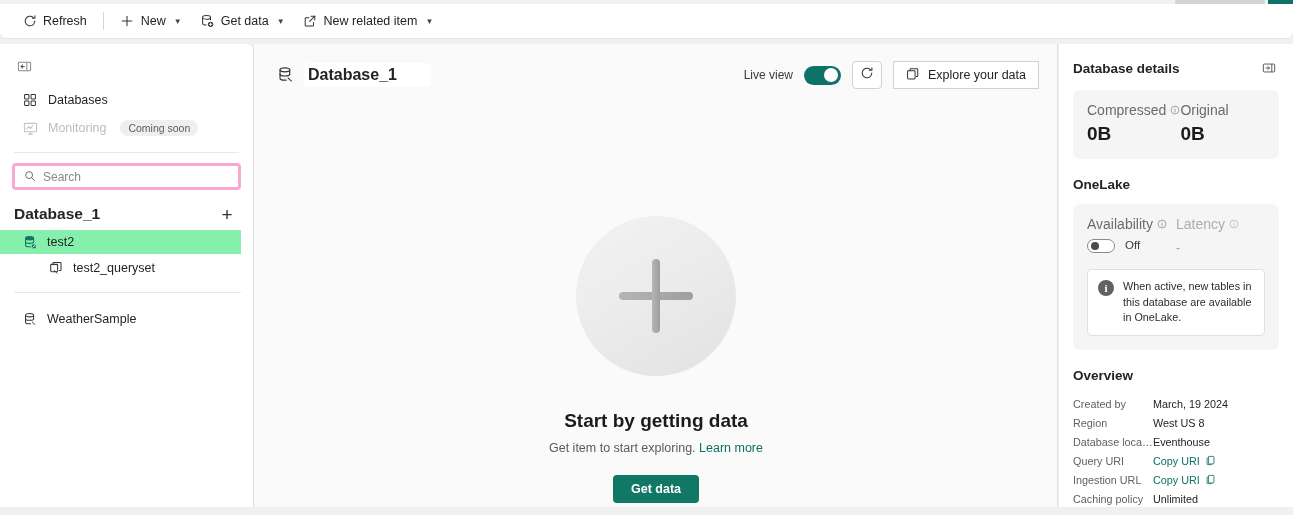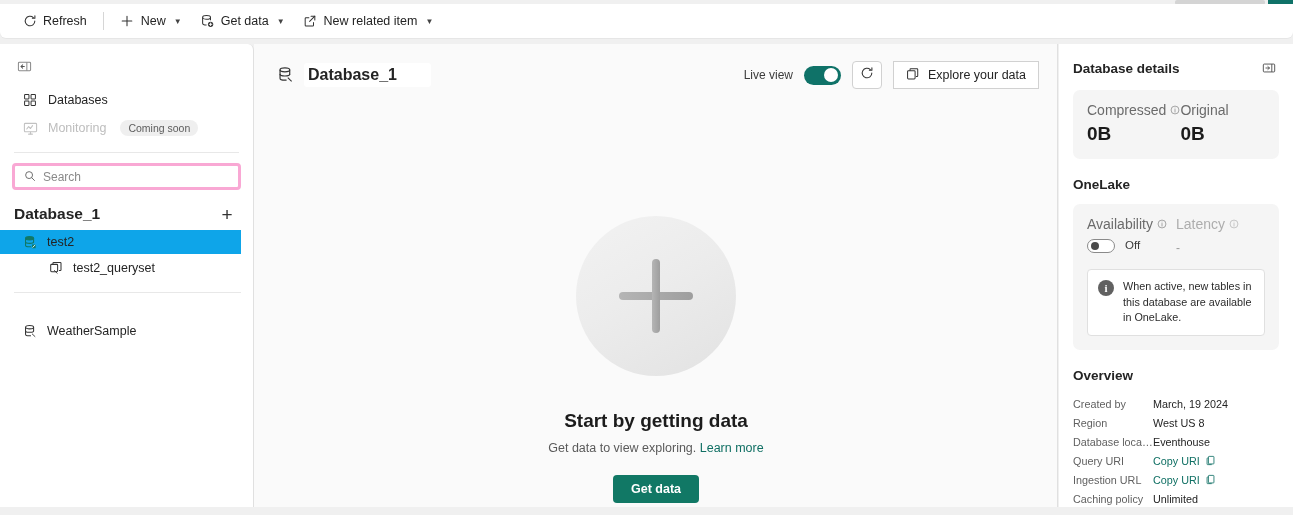--- a/index.html
+++ b/index.html
@@ -99,25 +99,25 @@
     width:20px; height:20px; cursor:pointer; color:#333;
     display:flex; align-items:center; justify-content:center; font-size:19px; line-height:1;
     border-radius:3px;
   }
 
   .tree-item {
     display:flex; align-items:center; gap:9px;
     height:24px; font-size:12.5px; color:#242424; cursor:pointer;
     padding-left:22px; margin: 2px 12px 0 0;
   }
-  .tree-item.selected { background:#0ea5e9; }
+  .tree-item.selected { background:#86efac; }
   .tree-item.child { padding-left:48px; }
   .tree-ico { width:16px; height:16px; display:inline-flex; align-items:center; justify-content:center; flex:0 0 16px; }
   .tree-divider { height:1px; background:#e8e8e8; margin:12px 12px 0 14px; }
-  .tree-item.standalone { margin-top:26px;text-align:right; }
+  .tree-item.standalone { margin-top:14px;text-align:right; }
 
   
   .main {
     position:absolute; top:44px; left:254px; width:804px; height:471px;
     background:#fafafa;
     border-right:1px solid #e0e0e0;
   }
   .main-header {
     display:flex; align-items:center; justify-content:space-between;
     padding:16px 18px 0 22px; height:46px;
@@ -434,21 +434,21 @@
 
     <div class="empty-state">
       <div class="circle">
         <div class="plus-glyph">
           <span class="h"></span>
             <span class="v"></span>
         </div>
       </div>
       <div class="empty-title">Start by getting data</div>
       <div class="empty-sub">
-        <span>Get data to view exploring.</span>
+        <span>Get item to start exploring.</span>
         <a>Learn more</a>
       </div>
       <button class="getdata-btn">Get data</button>
     </div>
   </div>
 
   <div class="rightpanel">
 
     <div class="rp-header">
       <div class="rp-title">Database details</div>

